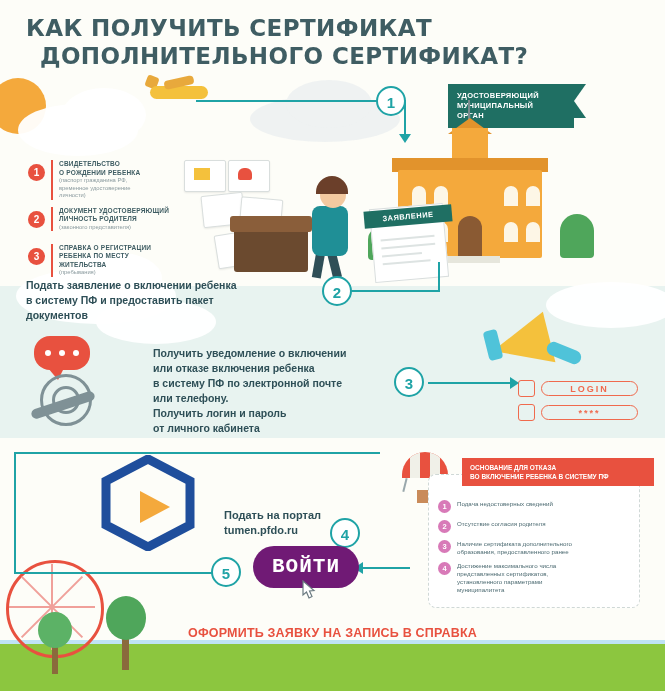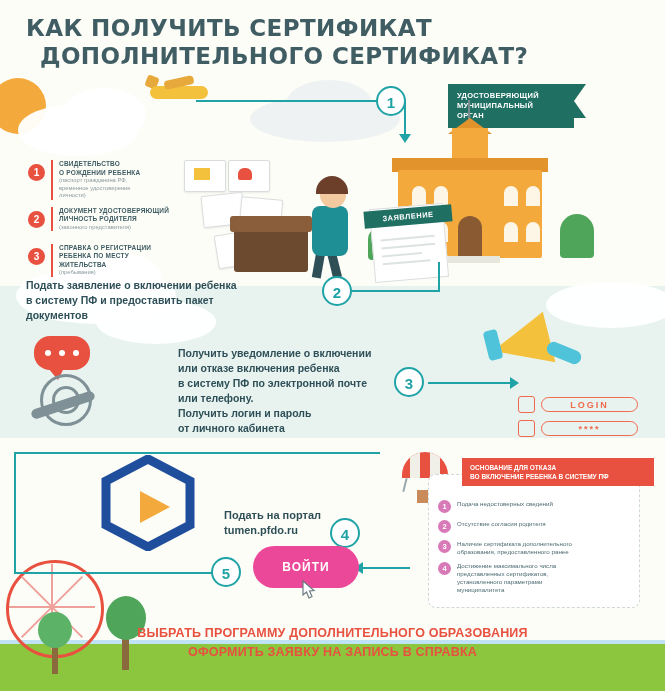--- a/index.html
+++ b/index.html
@@ -153,21 +153,21 @@
   }
   
   .para {
     position: absolute;
     color: #2e4f57;
     font-weight: bold;
     font-size: 10.5px;
     line-height: 15px;
   }
   
-  .loginbox { position: absolute; left: 518px; top: 396px; width: 120px; }
+  .loginbox { position: absolute; left: 518px; top: 380px; width: 120px; }
   .login-row {
     display: flex;
     align-items: center;
     margin-bottom: 7px;
   }
   .login-icon {
     width: 15px; height: 15px;
     border: 1.6px solid #f06a4d;
     border-radius: 3px;
     margin-right: 6px;
@@ -193,29 +193,30 @@
     left: 224px; top: 508px;
     color: #2e4f57;
     font-weight: bold;
     font-size: 11px;
     line-height: 15px;
   }
   .login-button {
     position: absolute;
     left: 253px; top: 546px;
     width: 106px; height: 42px;
-    background: #ec4899;
+    background: #701a75;
     border-radius: 21px;
     color: #ffffff;
     font-weight: bold;
-    font-size: 12px;
+    font-size: 21px;
     line-height: 42px;
     text-align: center;
     letter-spacing: 1px;
     z-index: 12;
+    font-family: Liberation Mono, monospace;
   }
   
   .refusal-banner {
     position: absolute;
     left: 462px; top: 458px;
     width: 176px;
     background: #e8513f;
     color: #ffffff;
     font-weight: bold;
     font-size: 6.5px;
@@ -654,21 +655,21 @@
   <div class="conn" style="left:350px;top:290px;width:90px;height:2px;background:#1fa3a6;"></div>
   <div class="arrow-head ah-left" style="left:342px;top:285px;"></div>
   <div class="step" style="left:322px;top:276px;">2</div>
 
   <div class="conn" style="left:160px;top:318px;width:2px;height:0;"></div>
 
   <div class="para" style="left:26px;top:278px;width:230px;white-space:pre-line;">Подать заявление о включении ребенка
 в систему ПФ и предоставить пакет
 документов</div>
 
-  <div class="para" style="left:178px;top:346px;width:230px;white-space:pre-line;">Получить уведомление о включении
+  <div class="para" style="left:153px;top:346px;width:230px;white-space:pre-line;">Получить уведомление о включении
 или отказе включения ребенка
 в систему ПФ по электронной почте
 или телефону.
 Получить логин и пароль
 от личного кабинета</div>
 
   <div class="speech">
     <div class="speech-dot" style="left:11px;"></div>
     <div class="speech-dot" style="left:25px;"></div>
     <div class="speech-dot" style="left:39px;"></div>
@@ -767,17 +768,16 @@
     <div class="ferris-spoke" style="transform:rotate(90deg);transform-origin:43px 1px;left:0;top:43px;width:86px;"></div>
     <div class="ferris-spoke" style="transform:rotate(135deg);transform-origin:43px 1px;left:0;top:43px;width:86px;"></div>
   </div>
 
   <div class="tree-trunk" style="left:122px;top:630px;width:7px;height:40px;"></div>
   <div class="tree-top" style="left:106px;top:596px;width:40px;height:44px;"></div>
   <div class="tree-trunk" style="left:52px;top:640px;width:6px;height:34px;"></div>
   <div class="tree-top" style="left:38px;top:612px;width:34px;height:36px;background:#5cb266;"></div>
 
   <div class="cta">
-    <div>ВЫБРАТЬ ПРОГРАММУ ДОПОЛНИТЕЛЬНОГО ОБРАЗОВАНИЯ</div>
     <div>ОФОРМИТЬ ЗАЯВКУ НА ЗАПИСЬ В СПРАВКА</div>
   </div>
 
 </div>
 
 </body></html>

